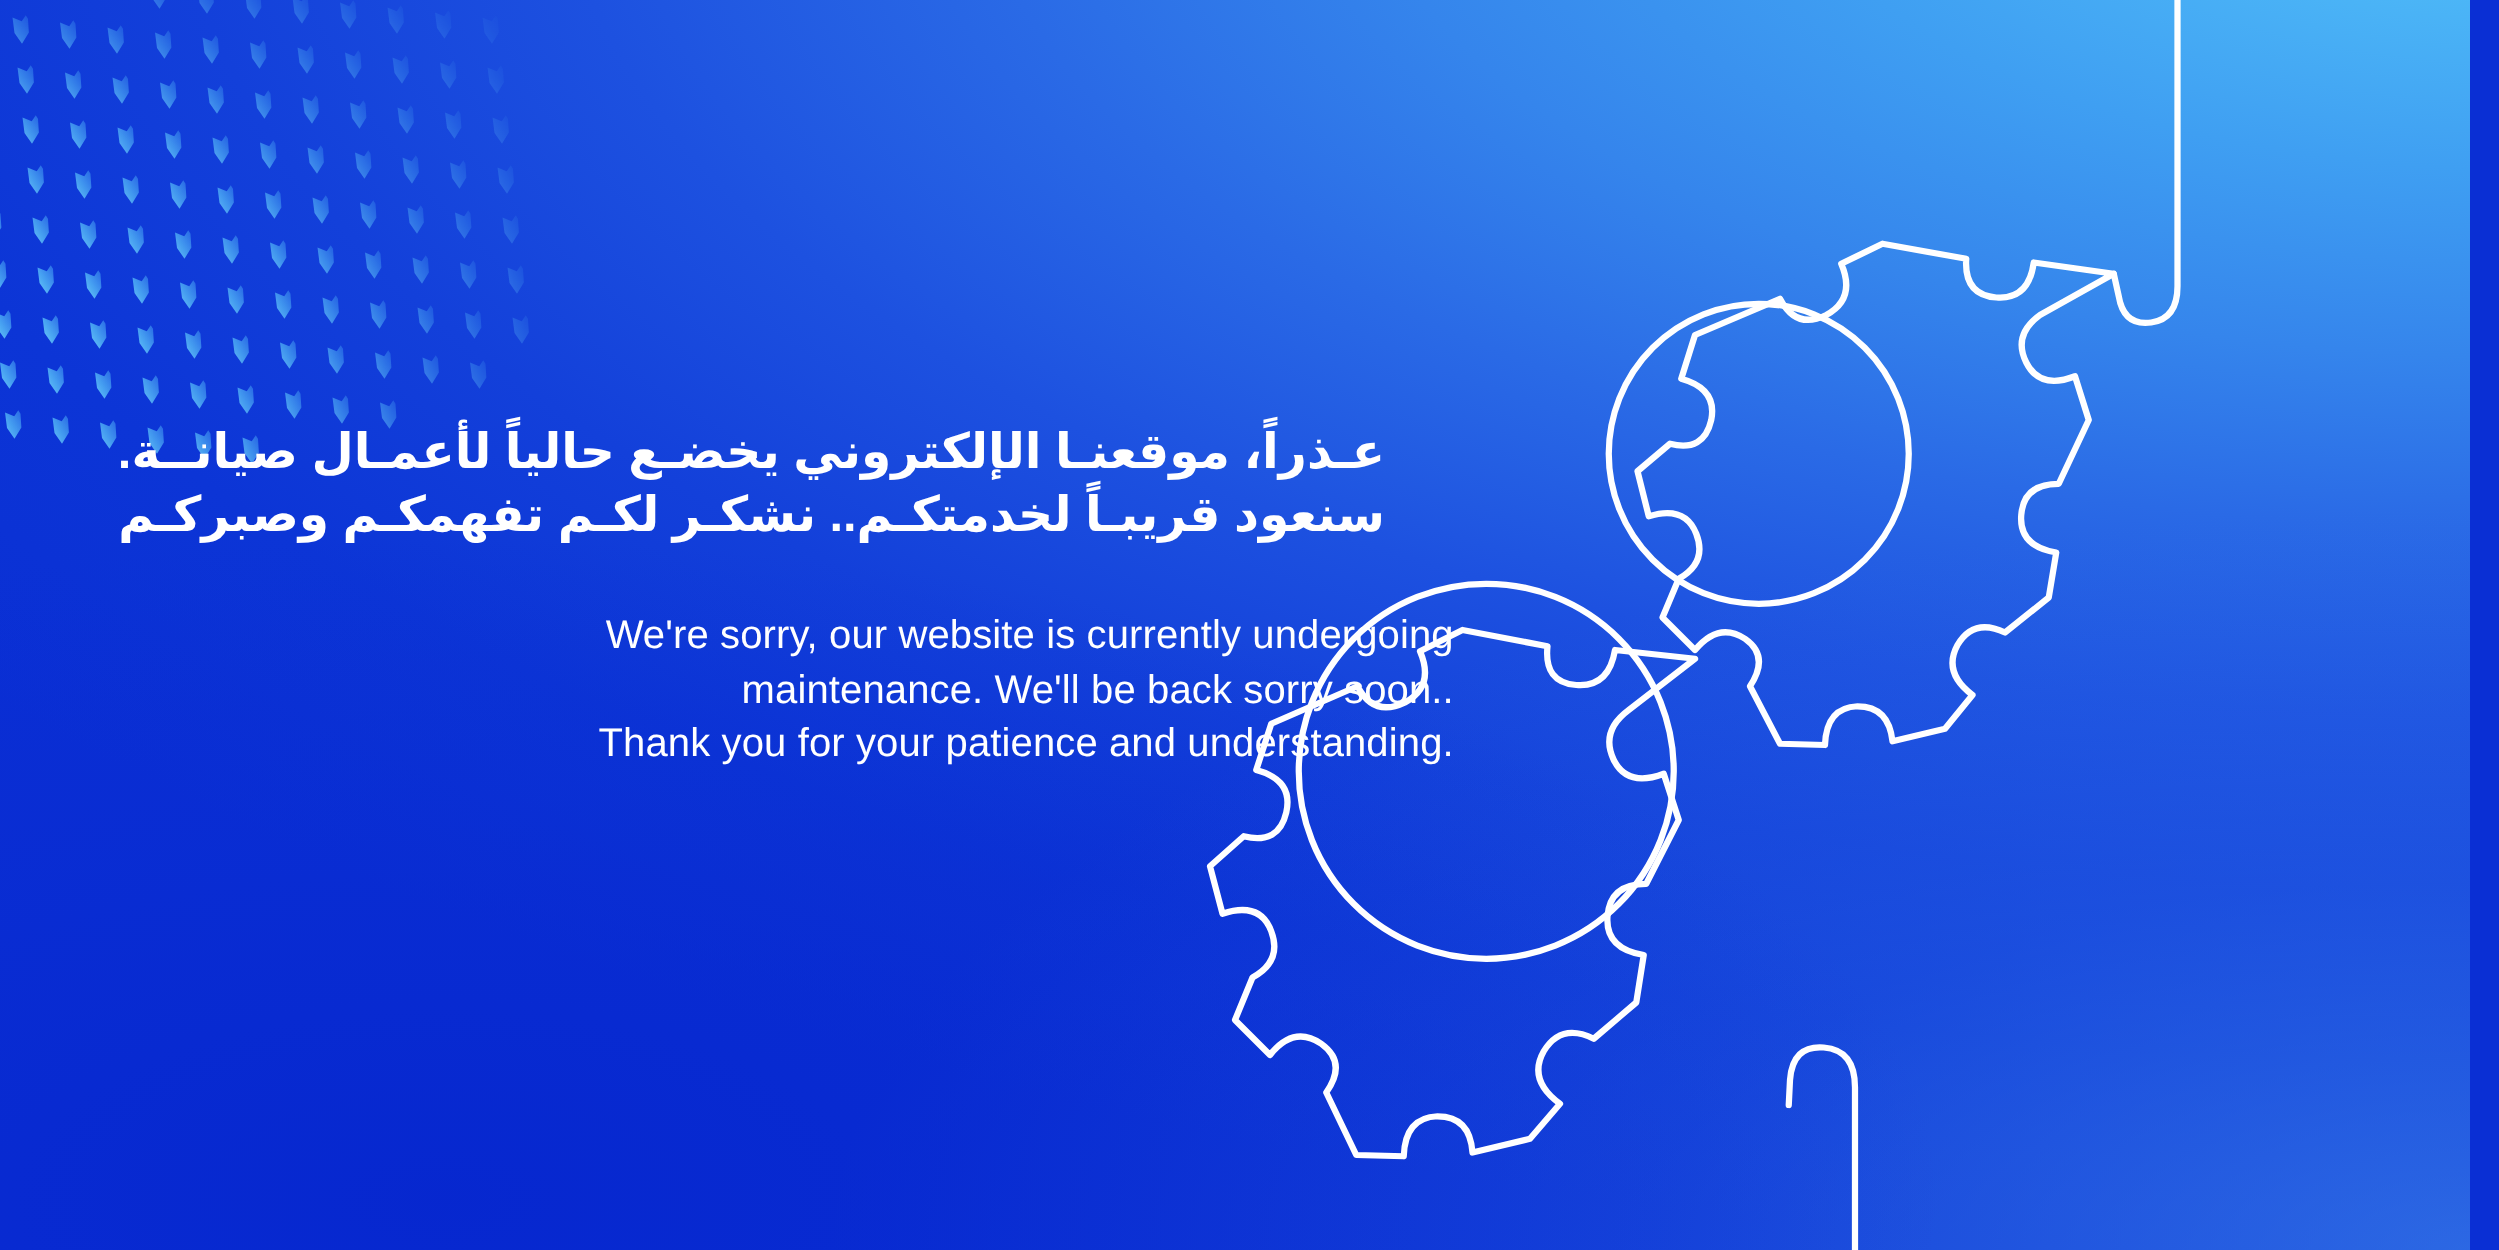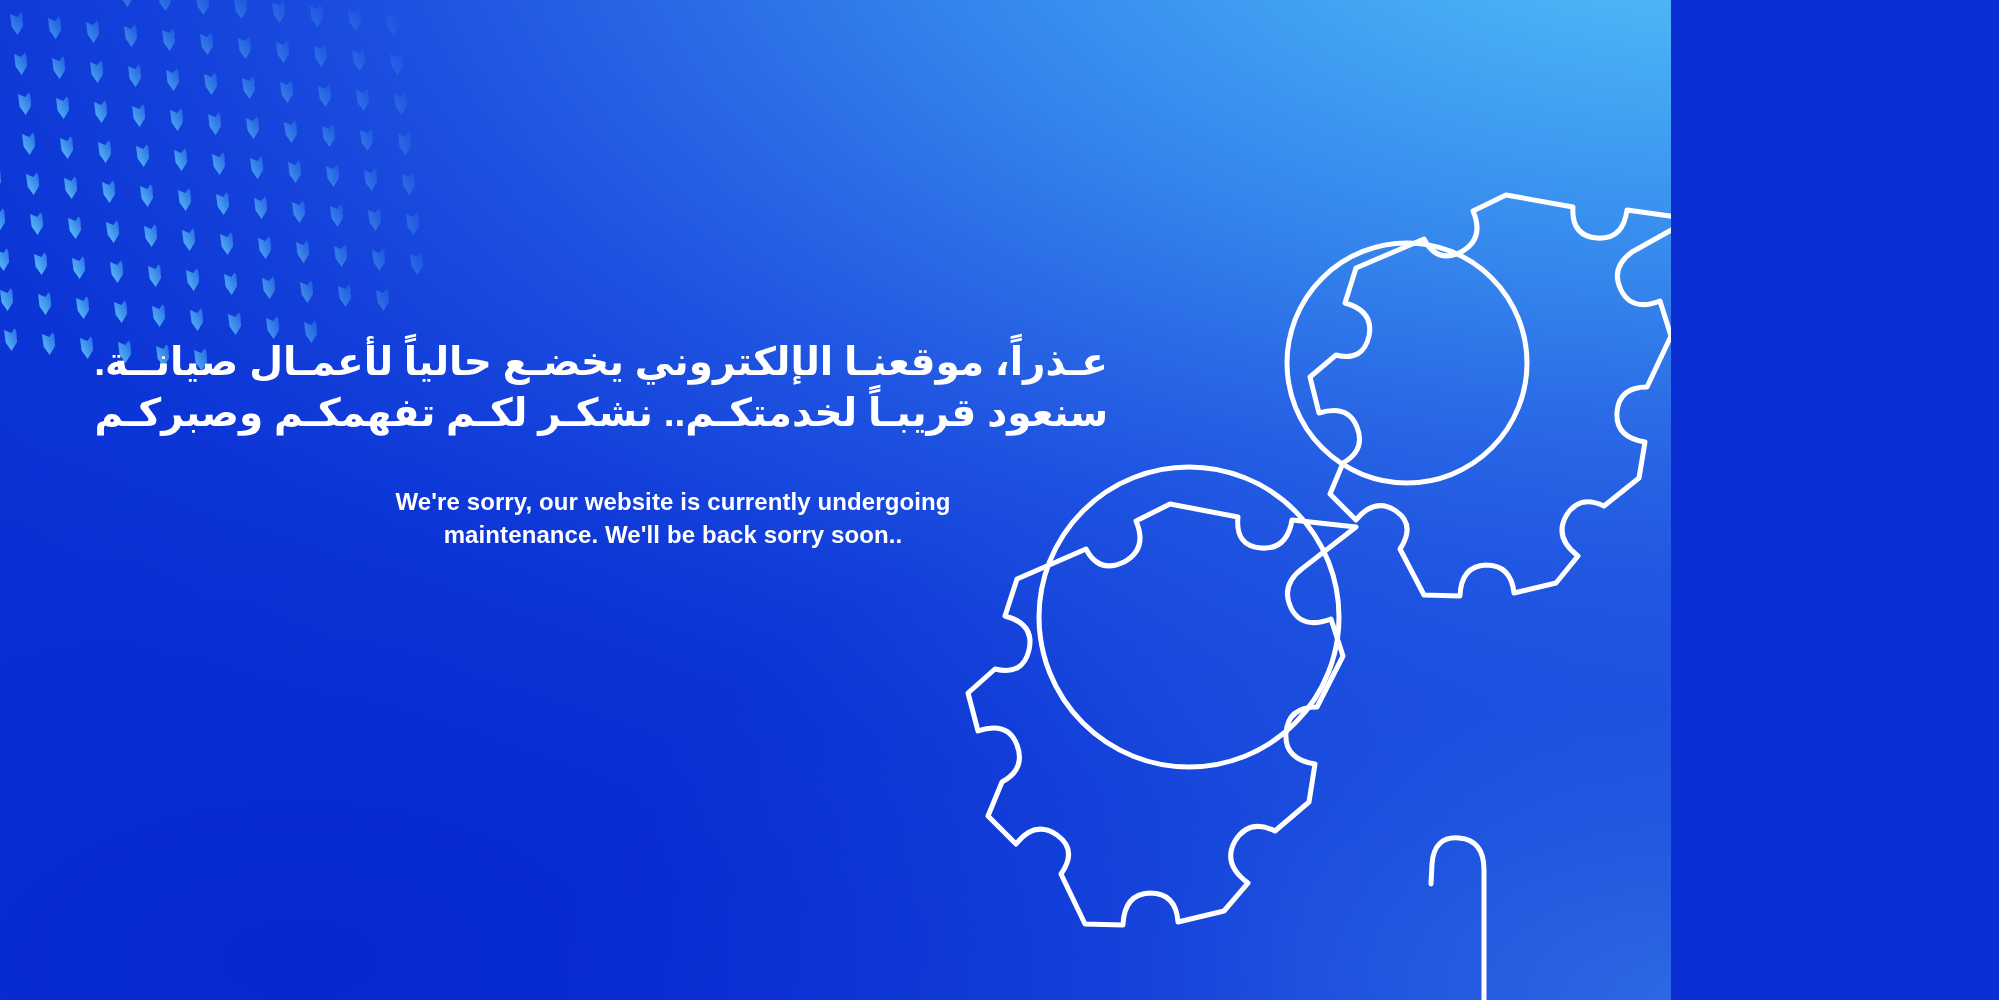--- a/index.html
+++ b/index.html
@@ -3,21 +3,21 @@
 <meta charset="utf-8">
 <title>Maintenance Notice</title>
 <style>
   html, body {
     margin: 0;
     padding: 0;
     background: #0a2fd4;
   }
   #stage {
     position: relative;
-    width: 1671px;
+    width: 1976px;
     height: 1000px;
     overflow: hidden;
     font-family: "Liberation Sans", "DejaVu Sans", sans-serif;
     background: #0f3ad8;
   }
 
   
   .bg-base {
     position: absolute;
     inset: 0;
@@ -90,26 +90,26 @@
     font-weight: 600;
     letter-spacing: 0.2px;
     width: 925px;
     white-space: nowrap;
   }
   .ar-line { display: block; }
 
   .en-block {
     margin-top: 48px;
     color: #ffffff;
-    font-size: 24px;
+    font-size: 32px;
     line-height: 1.35;
-    font-weight: 700;
+    font-weight: 400;
     letter-spacing: 0.1px;
     direction: ltr;
-    text-align: center;
+    text-align: right;
   }
   .en-line { display: block; white-space: nowrap; }
 </style>
 </head>
 <body>
 
 <div id="stage">
 
   <div class="bg-base"></div>
   <div class="bg-warm"></div>
@@ -323,17 +323,18 @@
   <div class="copy">
 
     <div class="ar-block" lang="ar" dir="rtl">
       <span class="ar-line">عـذراً، موقعنـا الإلكتروني يخضـع حالياً لأعمـال صيانــة.</span>
       <span class="ar-line">سنعود قريبـاً لخدمتكـم.. نشكـر لكـم تفهمكـم وصبركـم</span>
     </div>
 
     <div class="en-block" lang="en" dir="ltr">
       <span class="en-line">We're sorry, our website is currently undergoing</span>
       <span class="en-line">maintenance. We'll be back sorry soon..</span>
+      <span class="en-line">Thank you for your patience and understanding.</span>
     </div>
 
   </div>
 
 </div>
 
 </body></html>

